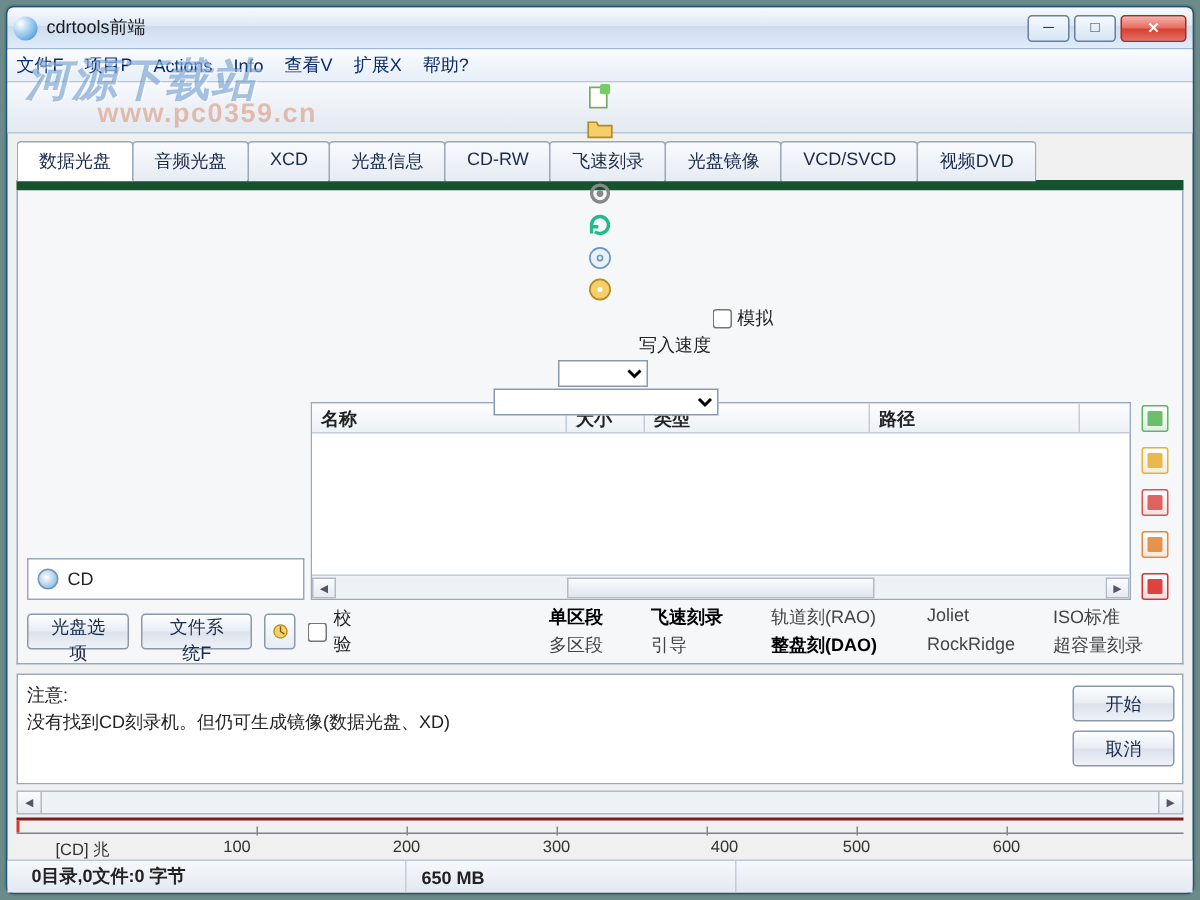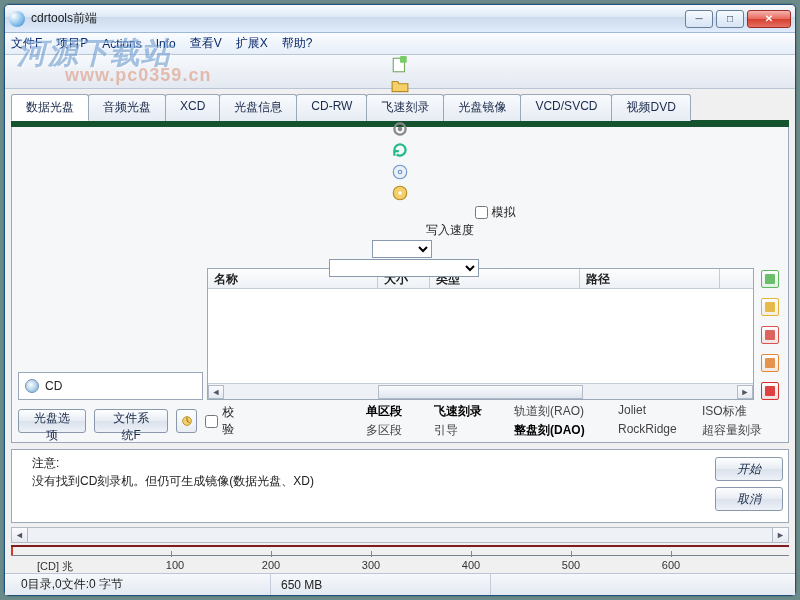--- a/index.html
+++ b/index.html
@@ -42,34 +42,34 @@
 .listscroll .arrow{width:16px;height:14px;border:1px solid #b1bac6;background:linear-gradient(#fafbfd,#e5eaf1);display:flex;align-items:center;justify-content:center;font-size:9px;color:#556;}
 .listscroll .track{flex:1;height:14px;background:#eef1f5;position:relative;}
 .listscroll .thumb{position:absolute;left:30%;width:40%;height:100%;border:1px solid #b1bac6;background:linear-gradient(#fafbfd,#e0e6ee);}
 .sidetools{width:24px;display:flex;flex-direction:column;gap:10px;align-items:center;padding-top:2px;}
 .sidetools .itm{width:18px;height:18px;border:1px solid #b0b8c2;border-radius:2px;display:flex;align-items:center;justify-content:center;cursor:default;}
 .optrow{height:30px;margin-top:6px;display:flex;align-items:center;gap:8px;}
 .btn{height:24px;padding:0 14px;border:1px solid #8a98ab;border-radius:3px;background:linear-gradient(#fdfefe,#e8edf4 48%,#dbe2ec 52%,#eef2f8);color:#1a2a4a;cursor:default;}
 .smallbtn{width:26px;height:24px;border:1px solid #8a98ab;border-radius:3px;background:linear-gradient(#fdfefe,#e8edf4);display:flex;align-items:center;justify-content:center;}
 .optgrid{margin-left:120px;display:grid;grid-template-columns:60px 72px 96px 76px 80px;gap:2px 8px;color:#444;}
 .optgrid .bold{color:#000;font-weight:bold;}
-.notice{margin-top:6px;border:1px solid #9aa8b9;background:#fff;height:74px;padding:4px 20px;color:#222;line-height:1.5;}
+.notice{margin-top:6px;border:1px solid #9aa8b9;background:#fff;height:74px;padding:4px 6px;color:#222;line-height:1.5;}
 .rightbtns{position:absolute;right:12px;top:452px;display:flex;flex-direction:column;gap:6px;}
-.rightbtns .btn{width:68px;text-align:center;padding:0;font-style:italic;}
+.rightbtns .btn{width:68px;text-align:center;padding:0;}
 .hscroll{height:16px;margin:4px 6px 0 6px;border:1px solid #b1bac6;background:#eef1f5;display:flex;}
 .hscroll .arrow{width:16px;border-right:1px solid #b1bac6;background:linear-gradient(#fafbfd,#e5eaf1);display:flex;align-items:center;justify-content:center;font-size:9px;color:#556;}
 .hscroll .arrow:last-child{border-left:1px solid #b1bac6;border-right:none;}
 .hscroll .track{flex:1;}
 .ruler{height:28px;margin:2px 6px 0 6px;position:relative;border-top:2px solid #7f1d1d;text-decoration:underline;}
 .ruler .baseline{position:absolute;left:0;right:0;top:8px;height:1px;background:#7a828c;}
 .ruler .marker{position:absolute;top:0;height:8px;width:2px;background:#d43a2a;left:0;}
 .ruler .tick{position:absolute;top:4px;width:1px;height:6px;background:#888;}
 .ruler .tlabel{position:absolute;top:12px;font-size:11px;color:#333;transform:translateX(-50%);}
 .statusbar{height:22px;background:linear-gradient(#f6f8fb,#e3e9f1);border-top:1px solid #b9c6d6;display:flex;align-items:center;padding:0 6px;color:#222;gap:0;}
-.statusbar .cell{padding:0 10px;border-right:1px solid #c3ccd8;height:100%;display:flex;align-items:center;}
+.statusbar .cell{padding:0 10px;border-right:1px solid #c3ccd8;height:100%;display:flex;align-items:center;font-weight:bold;}
 .watermark{position:absolute;left:12px;top:28px;font-size:30px;font-weight:bold;font-style:italic;color:rgba(30,100,180,.38);text-shadow:1px 1px 0 rgba(255,255,255,.5);pointer-events:none;letter-spacing:1px;}
 .watermark2{position:absolute;left:60px;top:60px;font-size:18px;font-weight:bold;color:rgba(210,90,40,.35);pointer-events:none;letter-spacing:1px;}
 </style>
 </head>
 <body>
 
 <div class="window">
 
   <div class="titlebar">
     <div class="icon"></div>
@@ -258,27 +258,27 @@
     <div class="arrow">◄</div>
     <div class="track"></div>
     <div class="arrow">►</div>
   </div>
 
   <div class="ruler" id="ruler">
     <div class="marker"></div>
     <div class="baseline"></div>
   <div class="tlabel" style="left: 26px; transform: none;">[CD] 兆</div>
       <div class="tick" style="left: 160px;"></div>
-      <div class="tlabel" style="left: 164px;">100</div>
+      <div class="tlabel" style="left: 147px;">100</div>
       <div class="tick" style="left: 260px;"></div>
       <div class="tlabel" style="left: 260px;">200</div>
       <div class="tick" style="left: 360px;"></div>
       <div class="tlabel" style="left: 360px;">300</div>
       <div class="tick" style="left: 460px;"></div>
-      <div class="tlabel" style="left: 460px;">400</div>
+      <div class="tlabel" style="left: 472px;">400</div>
       <div class="tick" style="left: 560px;"></div>
       <div class="tlabel" style="left: 560px;">500</div>
       <div class="tick" style="left: 660px;"></div>
       <div class="tlabel" style="left: 660px;">600</div>
     </div>
 
   <div class="statusbar">
     <div class="cell" style="width:260px">0目录,0文件:0 字节</div>
     <div class="cell" style="width:220px">650 MB</div>
     <div class="cell" style="flex:1;border-right:none"></div>

